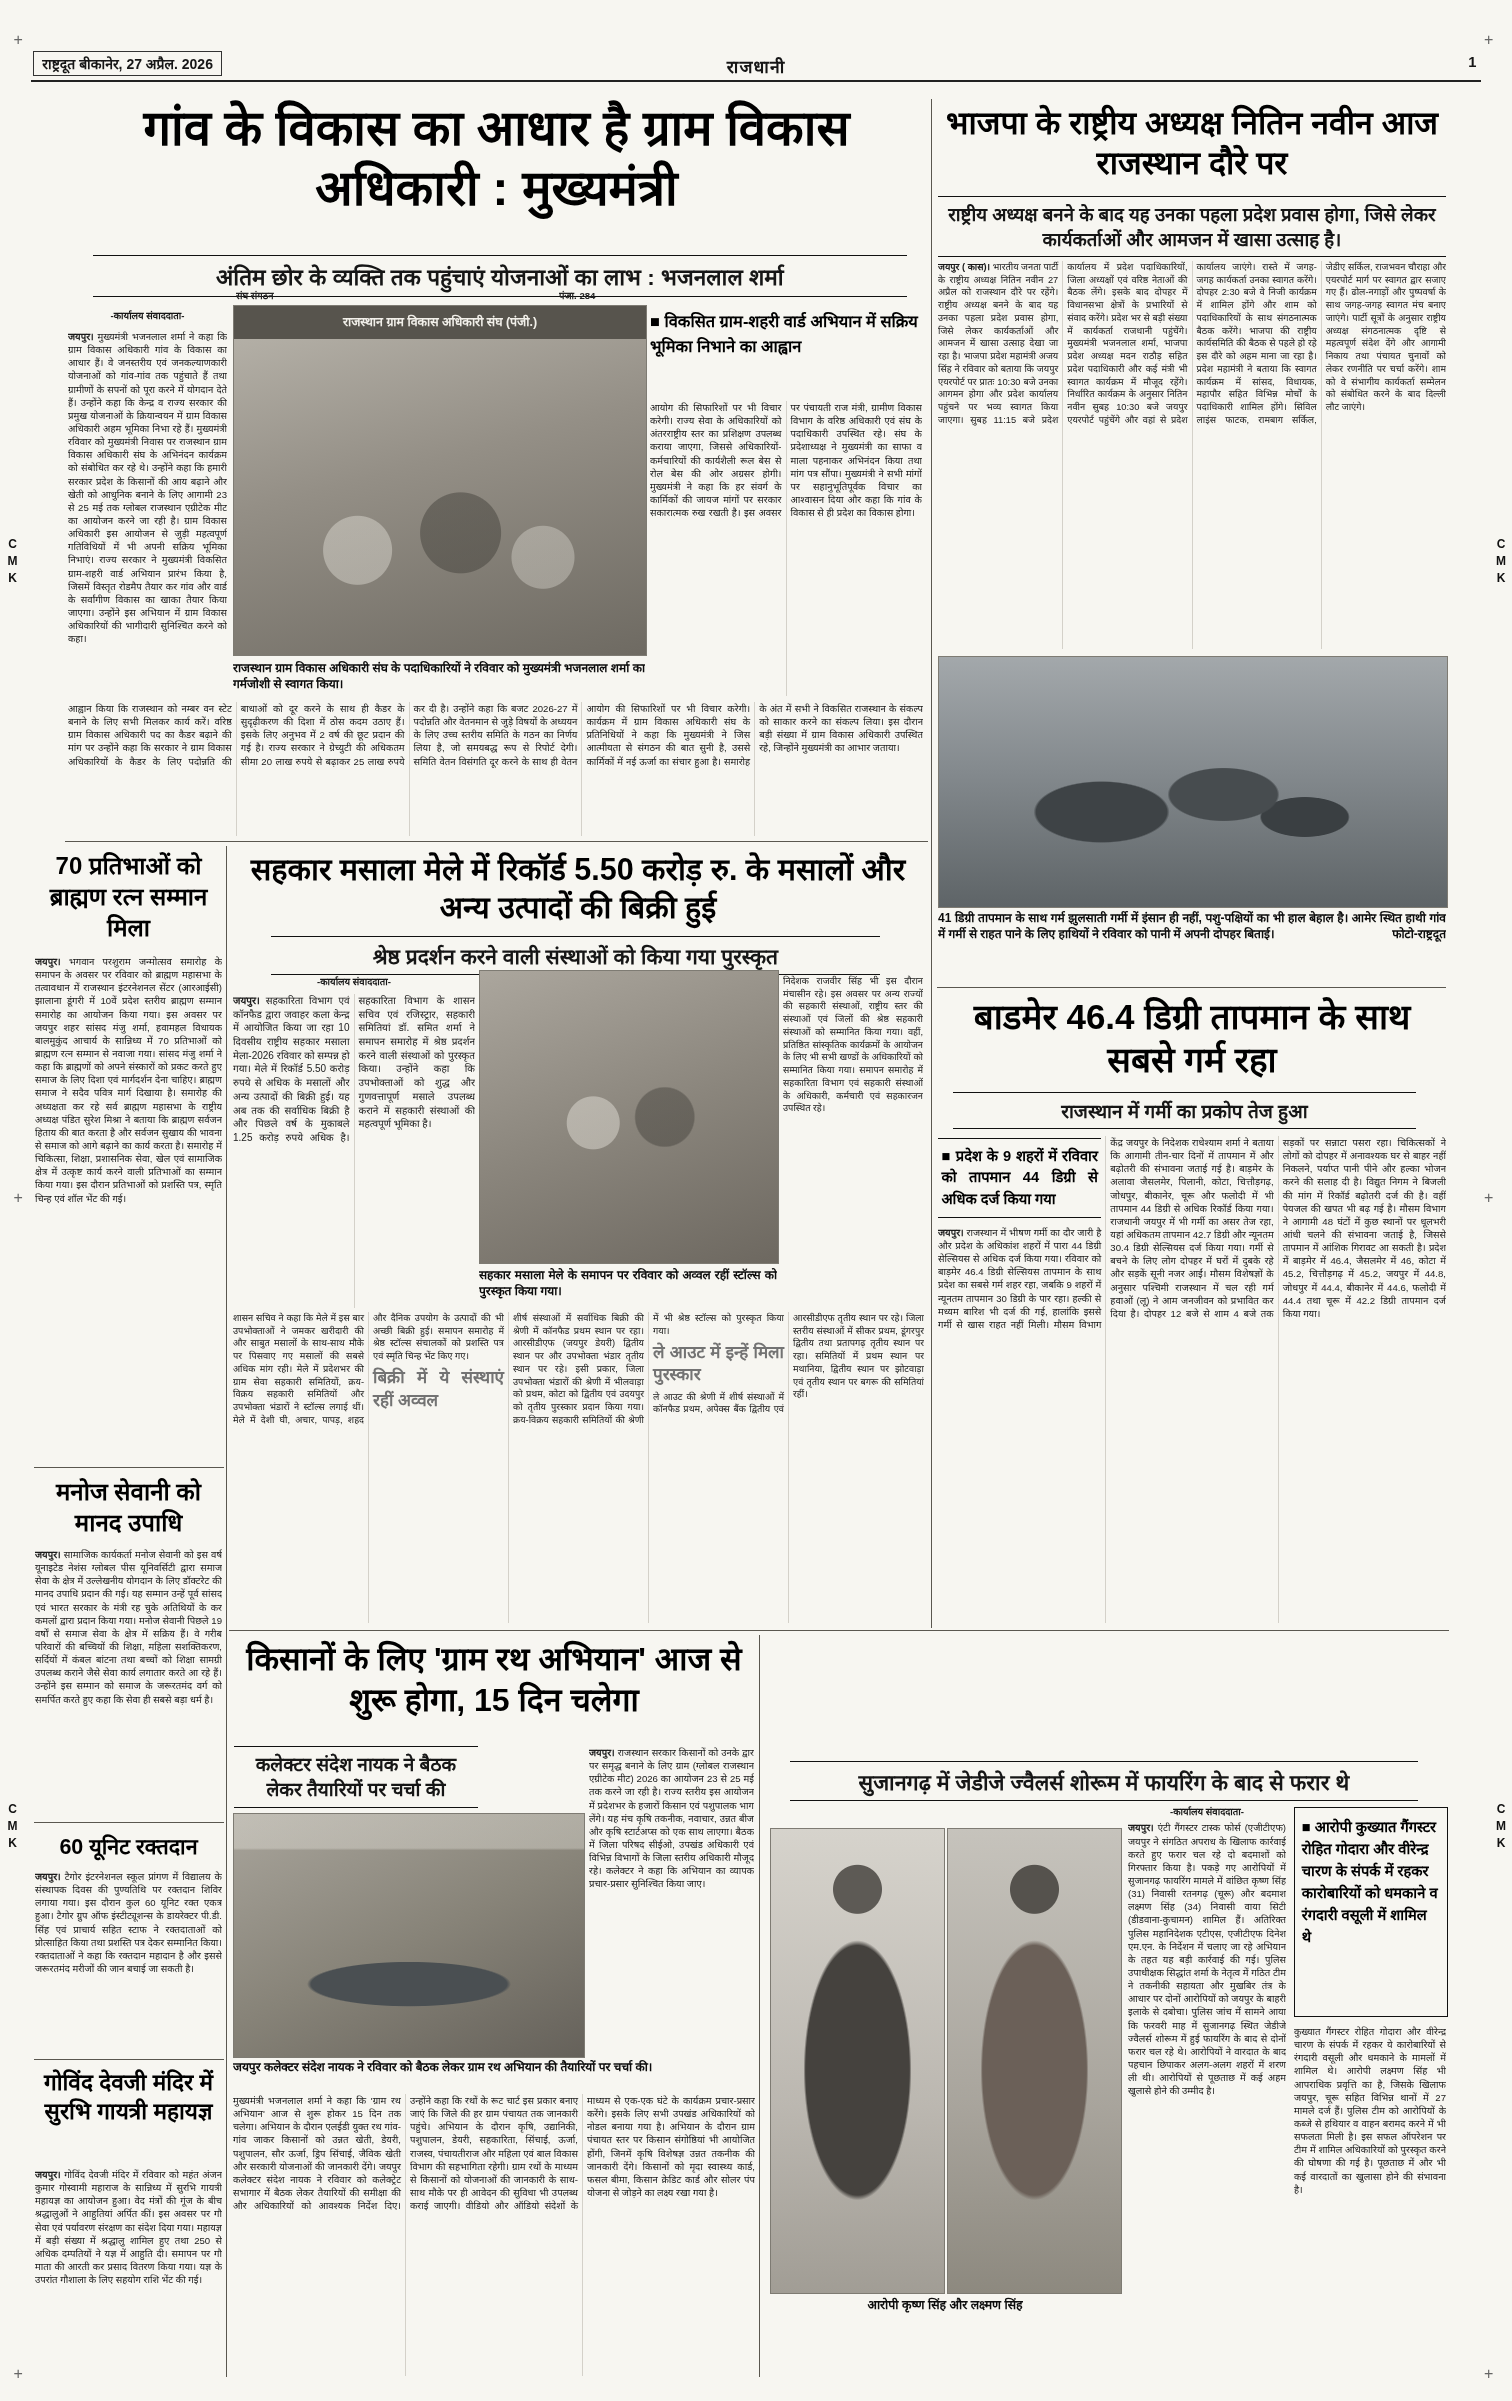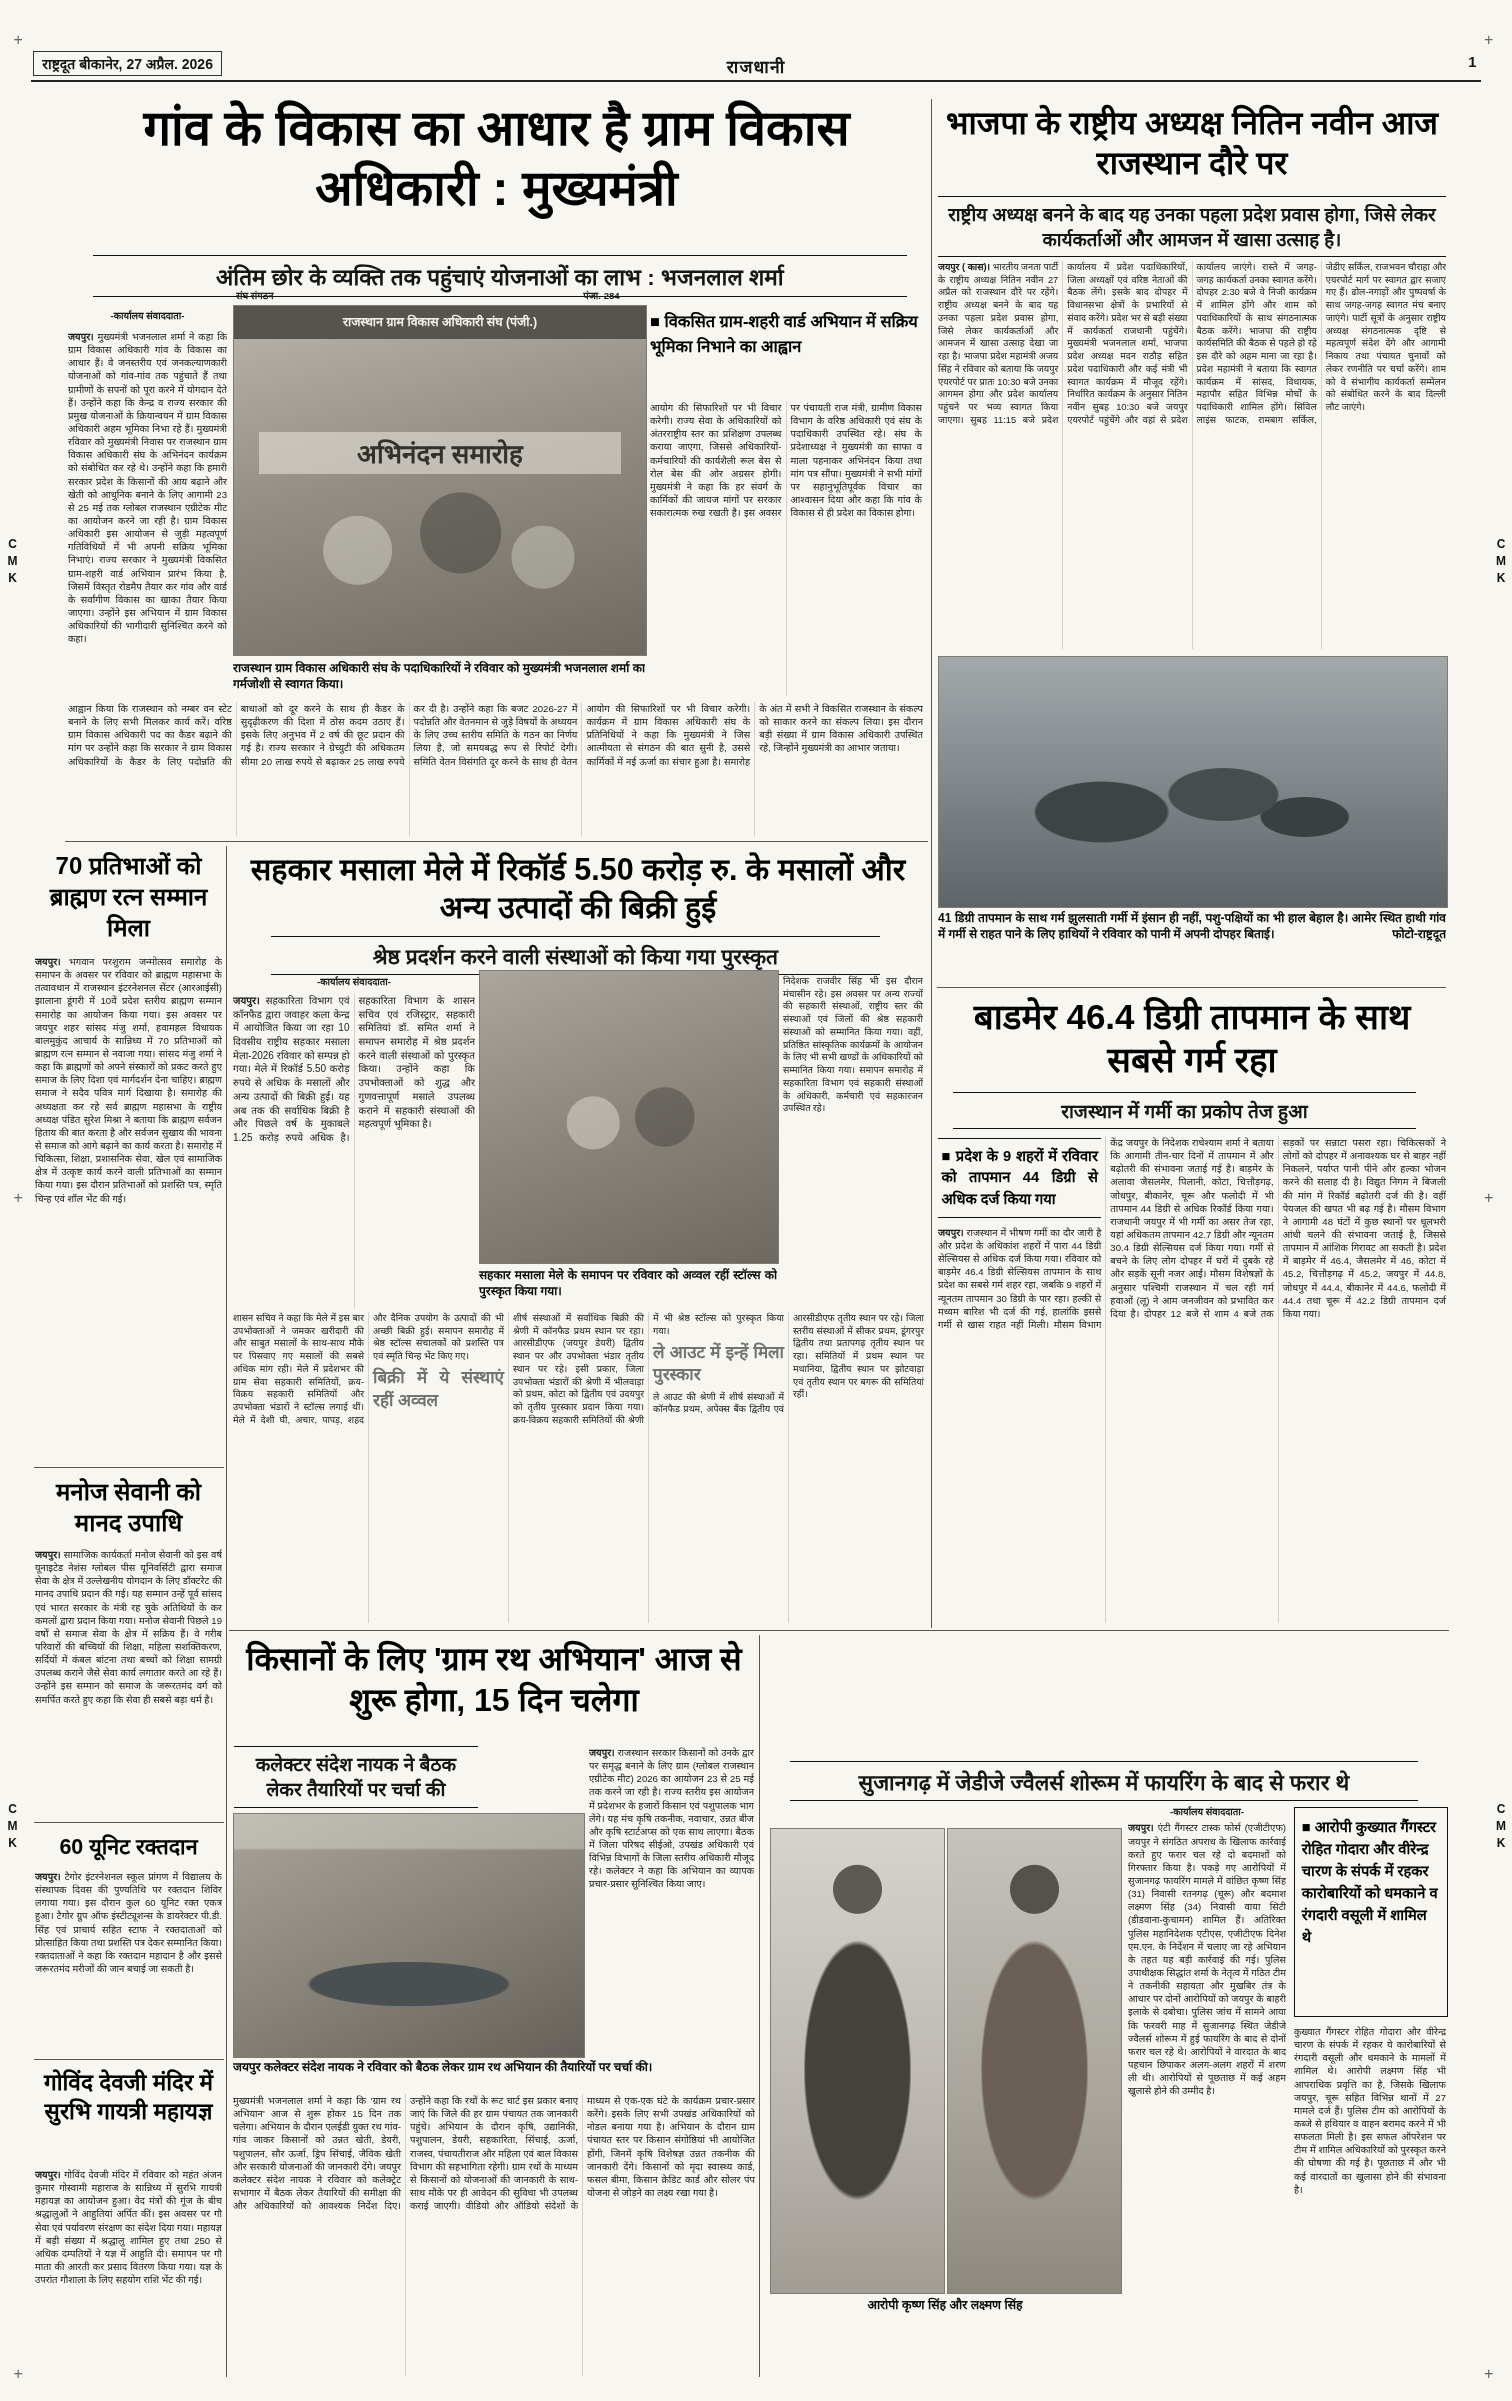--- a/index.html
+++ b/index.html
@@ -89,30 +89,29 @@
   <div class="abs h" style="left:73px;top:99px;width:847px;height:131px;font-size:49px;line-height:1.22;">गांव के विकास का आधार है ग्राम विकास अधिकारी : मुख्यमंत्री</div>
   <div class="abs ruled" style="left:93px;top:255px;width:807px;font-size:22.6px;">अंतिम छोर के व्यक्ति तक पहुंचाएं योजनाओं का लाभ : भजनलाल शर्मा</div>
 
   <div class="abs byline" style="left:68px;top:309px;width:159px;">-कार्यालय संवाददाता-</div>
   <div class="abs body" style="left:68px;top:330px;width:159px;height:366px;">
     <p><b class="dl">जयपुर।</b>
        <span>मुख्यमंत्री भजनलाल शर्मा ने कहा कि ग्राम विकास अधिकारी गांव के विकास का आधार हैं। वे जनस्तरीय एवं जनकल्याणकारी योजनाओं को गांव-गांव तक पहुंचाते हैं तथा ग्रामीणों के सपनों को पूरा करने में योगदान देते हैं। उन्होंने कहा कि केन्द्र व राज्य सरकार की प्रमुख योजनाओं के क्रियान्वयन में ग्राम विकास अधिकारी अहम भूमिका निभा रहे हैं। मुख्यमंत्री रविवार को मुख्यमंत्री निवास पर राजस्थान ग्राम विकास अधिकारी संघ के अभिनंदन कार्यक्रम को संबोधित कर रहे थे। उन्होंने कहा कि हमारी सरकार प्रदेश के किसानों की आय बढ़ाने और खेती को आधुनिक बनाने के लिए आगामी 23 से 25 मई तक ग्लोबल राजस्थान एग्रीटेक मीट का आयोजन करने जा रही है। ग्राम विकास अधिकारी इस आयोजन से जुड़ी महत्वपूर्ण गतिविधियों में भी अपनी सक्रिय भूमिका निभाएं। राज्य सरकार ने मुख्यमंत्री विकसित ग्राम-शहरी वार्ड अभियान प्रारंभ किया है, जिसमें विस्तृत रोडमैप तैयार कर गांव और वार्ड के सर्वांगीण विकास का खाका तैयार किया जाएगा। उन्होंने इस अभियान में ग्राम विकास अधिकारियों की भागीदारी सुनिश्चित करने को कहा।</span></p>
   </div>
 
   <div class="abs smalllabel" style="left:236px;top:289px;width:124px;">संघ संगठन</div>
-  <div class="abs smalllabel" style="left:559px;top:289px;width:85px;text-align:center;">पंजा. 284</div>
+  <div class="abs smalllabel" style="left:559px;top:289px;width:85px;text-align:left;">पंजा. 284</div>
 
   <div class="abs photo" style="left:233px;top:305px;width:412px;height:349px;
        background:
          radial-gradient(circle at 30% 70%, rgba(250,248,240,.35) 0 34px, transparent 35px),
          radial-gradient(circle at 55% 65%, rgba(60,58,52,.45) 0 40px, transparent 41px),
          radial-gradient(circle at 75% 72%, rgba(250,248,240,.3) 0 31px, transparent 32px),
          linear-gradient(165deg,#b9b5ac 0%,#948f86 45%,#6e6a62 100%);">
     <div class="banner-top">राजस्थान ग्राम विकास अधिकारी संघ (पंजी.)</div>
-    <div class="banner-main">अभिनंदन समारोह</div>
   </div>
   <div class="abs caption" style="left:233px;top:661px;width:412px;height:35px;">राजस्थान ग्राम विकास अधिकारी संघ के पदाधिकारियों ने रविवार को मुख्यमंत्री भजनलाल शर्मा का गर्मजोशी से स्वागत किया।</div>
 
   <div class="abs pull" style="left:650px;top:309px;width:272px;height:85px;">■  विकसित ग्राम-शहरी वार्ड अभियान में सक्रिय भूमिका निभाने का आह्वान</div>
   <div class="abs body cols2" style="left:650px;top:401px;width:272px;height:295px;">
     <p><span>आयोग की सिफारिशों पर भी विचार करेगी। राज्य सेवा के अधिकारियों को अंतरराष्ट्रीय स्तर का प्रशिक्षण उपलब्ध कराया जाएगा, जिससे अधिकारियों-कर्मचारियों की कार्यशैली रूल बेस से रोल बेस की ओर अग्रसर होगी। मुख्यमंत्री ने कहा कि हर संवर्ग के कार्मिकों की जायज मांगों पर सरकार सकारात्मक रुख रखती है। इस अवसर पर पंचायती राज मंत्री, ग्रामीण विकास विभाग के वरिष्ठ अधिकारी एवं संघ के पदाधिकारी उपस्थित रहे। संघ के प्रदेशाध्यक्ष ने मुख्यमंत्री का साफा व माला पहनाकर अभिनंदन किया तथा मांग पत्र सौंपा। मुख्यमंत्री ने सभी मांगों पर सहानुभूतिपूर्वक विचार का आश्वासन दिया और कहा कि गांव के विकास से ही प्रदेश का विकास होगा।</span></p>
   </div>
 
   <div class="abs body cols5" style="left:68px;top:702px;width:855px;height:134px;">
     <p><span>आह्वान किया कि राजस्थान को नम्बर वन स्टेट बनाने के लिए सभी मिलकर कार्य करें। वरिष्ठ ग्राम विकास अधिकारी पद का कैडर बढ़ाने की मांग पर उन्होंने कहा कि सरकार ने ग्राम विकास अधिकारियों के कैडर के लिए पदोन्नति की बाधाओं को दूर करने के साथ ही कैडर के सुदृढ़ीकरण की दिशा में ठोस कदम उठाए हैं। इसके लिए अनुभव में 2 वर्ष की छूट प्रदान की गई है। राज्य सरकार ने ग्रेच्युटी की अधिकतम सीमा 20 लाख रुपये से बढ़ाकर 25 लाख रुपये कर दी है। उन्होंने कहा कि बजट 2026-27 में पदोन्नति और वेतनमान से जुड़े विषयों के अध्ययन के लिए उच्च स्तरीय समिति के गठन का निर्णय लिया है, जो समयबद्ध रूप से रिपोर्ट देगी। समिति वेतन विसंगति दूर करने के साथ ही वेतन आयोग की सिफारिशों पर भी विचार करेगी। कार्यक्रम में ग्राम विकास अधिकारी संघ के प्रतिनिधियों ने कहा कि मुख्यमंत्री ने जिस आत्मीयता से संगठन की बात सुनी है, उससे कार्मिकों में नई ऊर्जा का संचार हुआ है। समारोह के अंत में सभी ने विकसित राजस्थान के संकल्प को साकार करने का संकल्प लिया। इस दौरान बड़ी संख्या में ग्राम विकास अधिकारी उपस्थित रहे, जिन्होंने मुख्यमंत्री का आभार जताया।</span></p>

